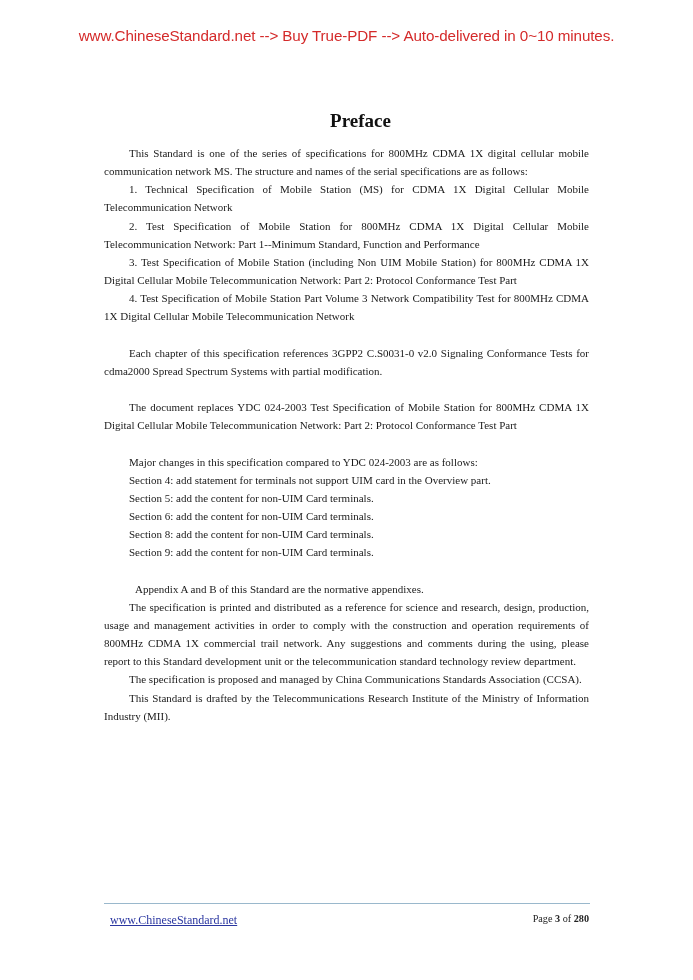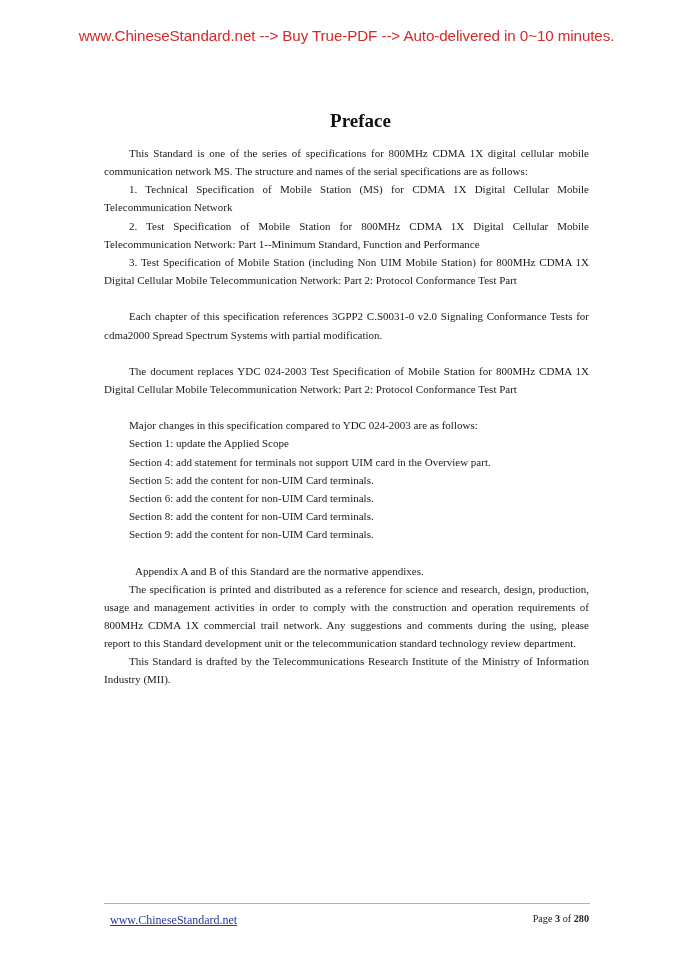--- a/index.html
+++ b/index.html
@@ -100,37 +100,38 @@
 
 <a class="promo-banner">www.ChineseStandard.net --&gt; Buy True-PDF --&gt; Auto-delivered in 0~10 minutes.</a>
 
 <h1 class="page-title">Preface</h1>
 
 <div class="body-text">
   <p>This Standard is one of the series of specifications for 800MHz CDMA 1X digital cellular mobile communication network MS. The structure and names of the serial specifications are as follows:</p>
   <p>1. Technical Specification of Mobile Station (MS) for CDMA 1X Digital Cellular Mobile Telecommunication Network</p>
   <p>2. Test Specification of Mobile Station for 800MHz CDMA 1X Digital Cellular Mobile Telecommunication Network: Part 1--Minimum Standard, Function and Performance</p>
   <p>3. Test Specification of Mobile Station (including Non UIM Mobile Station) for 800MHz CDMA 1X Digital Cellular Mobile Telecommunication Network: Part 2: Protocol Conformance Test Part</p>
+  <p>4. Test Specification of Mobile Station Part Volume 3 Network Compatibility Test for 800MHz CDMA 1X Digital Cellular Mobile Telecommunication Network</p>
 
   <p class="spaced">Each chapter of this specification references 3GPP2 C.S0031-0 v2.0 Signaling Conformance Tests for cdma2000 Spread Spectrum Systems with partial modification.</p>
 
   <p class="spaced">The document replaces YDC 024-2003 Test Specification of Mobile Station for 800MHz CDMA 1X Digital Cellular Mobile Telecommunication Network: Part 2: Protocol Conformance Test Part</p>
 
   <p class="spaced">Major changes in this specification compared to YDC 024-2003 are as follows:</p>
   <ul class="change-list">
-    <li>Section 1: update the Applied Scope</li>
     <li>Section 4: add statement for terminals not support UIM card in the Overview part.</li>
     <li>Section 5: add the content for non-UIM Card terminals.</li>
     <li>Section 6: add the content for non-UIM Card terminals.</li>
     <li>Section 8: add the content for non-UIM Card terminals.</li>
     <li>Section 9: add the content for non-UIM Card terminals.</li>
   </ul>
 
   <p class="spaced appendix">Appendix A and B of this Standard are the normative appendixes.</p>
   <p>The specification is printed and distributed as a reference for science and research, design, production, usage and management activities in order to comply with the construction and operation requirements of 800MHz CDMA 1X commercial trail network. Any suggestions and comments during the using, please report to this Standard development unit or the telecommunication standard technology review department.</p>
+  <p>The specification is proposed and managed by China Communications Standards Association (CCSA).</p>
   <p>This Standard is drafted by the Telecommunications Research Institute of the Ministry of Information Industry (MII).</p>
 </div>
 
 <div class="footer-rule"></div>
 <a class="footer-link">www.ChineseStandard.net</a>
 <div class="footer-page">
   <span>Page</span>
   <b>3</b>
   <span>of</span>
   <b>280</b>

